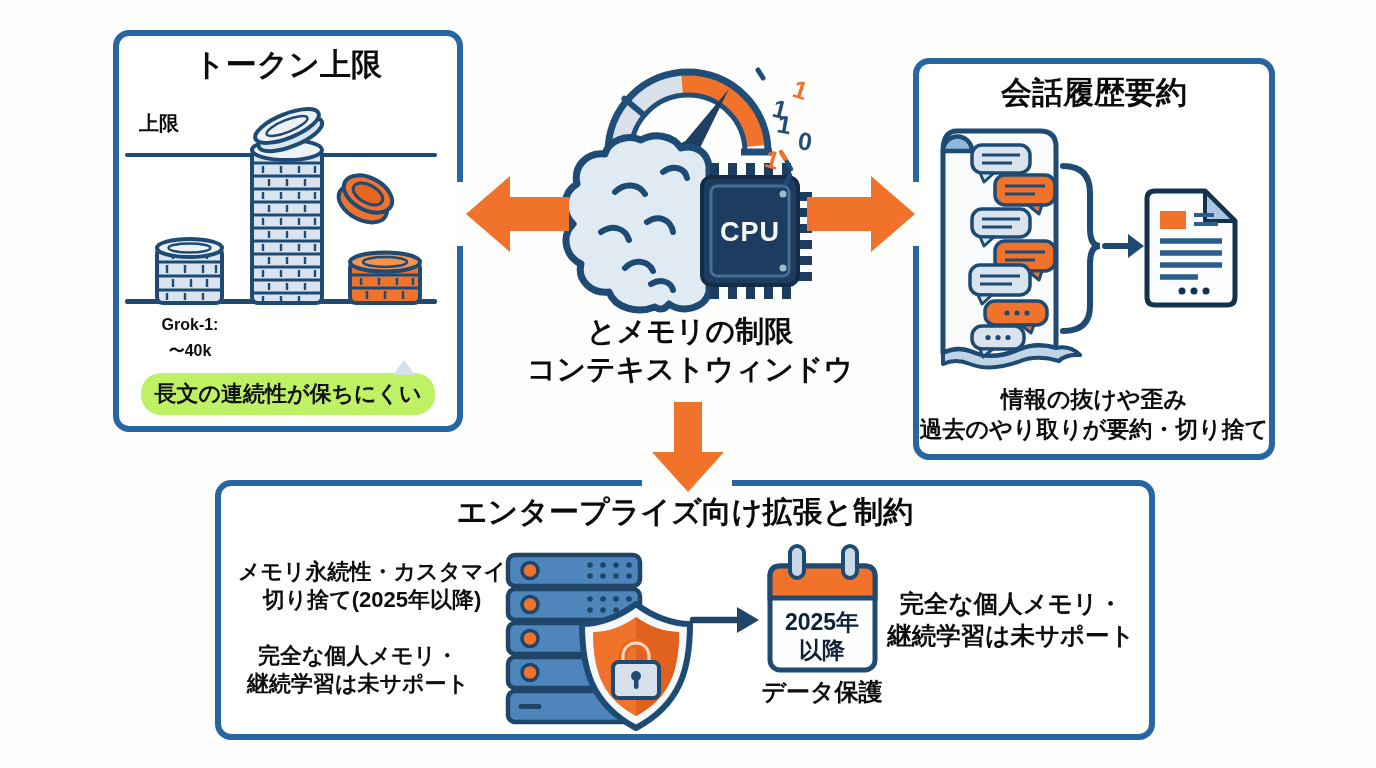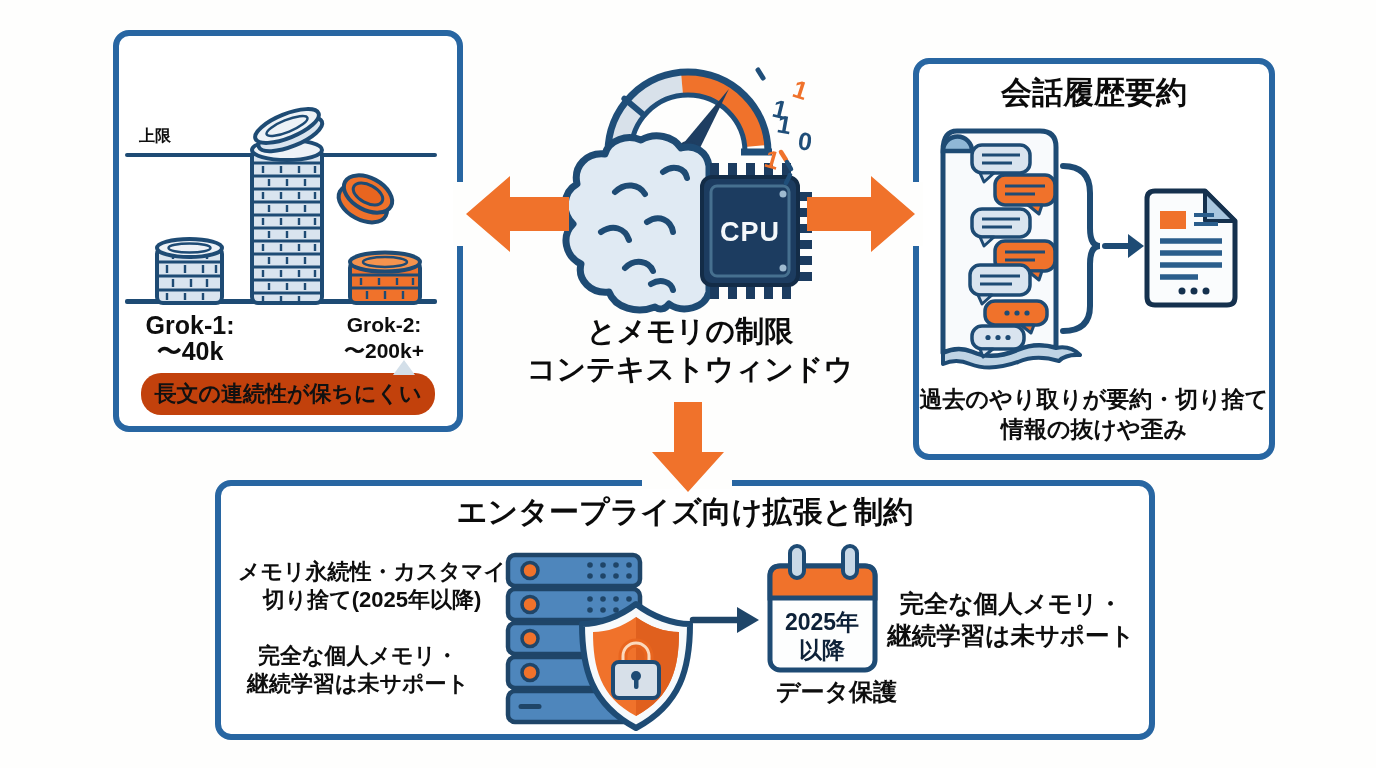--- a/index.html
+++ b/index.html
@@ -8,37 +8,38 @@
     font-family:"Liberation Sans","DejaVu Sans",sans-serif;overflow:hidden;
   }
   .box{position:absolute;background:#FFFFFF;border:6px solid #2866A2;border-radius:16px;box-sizing:border-box;z-index:1;}
   .gap{position:absolute;background:#FEFEFD;z-index:3;}
   .art{position:absolute;z-index:4;}
   .abs{position:absolute;}
   .ttl{position:absolute;left:0;right:0;text-align:center;font-weight:bold;color:#0B0B0B;}
   .txt{position:absolute;text-align:center;font-weight:bold;color:#0E0E0E;}
   .limitline{position:absolute;height:4px;background:#1E4B74;border-radius:2px;}
   .bubble{
-    position:absolute;background:#c2410c;border-radius:20px;
+    position:absolute;background:#bef264;border-radius:20px;
     display:flex;align-items:center;justify-content:center;
     font-weight:bold;color:#111;
   }
   .bubble .tail{
     position:absolute;top:-13px;left:252px;width:0;height:0;
     border-left:11px solid transparent;border-right:11px solid transparent;
     border-bottom:15px solid #D3DFE9;
   }
 </style>
 </head>
 <body>
 
 <div class="canvas">
 
   <div class="box" style="left:113px;top:30px;width:350px;height:402px;">
-    <div class="txt" style="left:20px;top:90px;font-size:16px;text-align:right;">上限</div>
+    <div class="ttl" style="top:8px;font-size:31px;">トークン上限</div>
+    <div class="txt" style="left:20px;top:74px;font-size:20px;text-align:right;">上限</div>
     <div class="limitline" style="left:6px;top:117px;width:312px;"></div>
     <div class="limitline" style="left:6px;top:263px;width:312px;height:5px;"></div>
 
     <svg class="abs" style="left:0px;top:64px;z-index:2;" width="338" height="212" viewBox="0 0 338 212">
 
       <g>
         <rect x="38" y="148" width="65" height="55" rx="6" fill="#D9E4EF" stroke="#1E4B74" stroke-width="4"></rect>
         <path d="M40 162 H101 M40 176 H101 M40 190 H101" stroke="#1E4B74" stroke-width="3" fill="none"></path>
         <path d="M54 151 V159 M72 151 V159 M88 151 V159 M48 165 V173 M66 165 V173 M84 165 V173 M97 165 V173 M54 179 V187 M72 179 V187 M88 179 V187 M48 193 V200 M66 193 V200 M84 193 V200" stroke="#1E4B74" stroke-width="2.4"></path>
         <ellipse cx="70.5" cy="148" rx="32.5" ry="9" fill="#EDF2F7" stroke="#1E4B74" stroke-width="4"></ellipse>
@@ -66,27 +67,23 @@
 
       <g>
         <rect x="231" y="162" width="70" height="41" rx="6" fill="#F0722B" stroke="#1E4B74" stroke-width="4"></rect>
         <path d="M233 175 H299 M233 188 H299" stroke="#1E4B74" stroke-width="3" fill="none"></path>
         <path d="M248 165 V172 M266 165 V172 M284 165 V172 M242 178 V185 M260 178 V185 M278 178 V185 M294 178 V185 M248 191 V199 M266 191 V199 M284 191 V199" stroke="#1E4B74" stroke-width="2.4"></path>
         <ellipse cx="266" cy="162" rx="35" ry="9.5" fill="#F4934E" stroke="#1E4B74" stroke-width="4"></ellipse>
         <ellipse cx="266" cy="162" rx="22" ry="5" fill="none" stroke="#1E4B74" stroke-width="2.5"></ellipse>
       </g>
     </svg>
 
-    <div class="txt" style="left:11px;top:276px;width:120px;font-size:25px;line-height:26px;">
+    <div class="txt" style="left:11px;top:276px;width:120px;font-size:16px;line-height:26px;">
       <div>Grok-1:</div>
       <div>〜40k</div>
-    </div>
-    <div class="txt" style="left:205px;top:276px;width:120px;font-size:21px;line-height:26px;">
-      <div>Grok-2:</div>
-      <div>〜200k+</div>
     </div>
 
     <div class="bubble" style="left:22px;top:337px;width:294px;height:42px;font-size:22px;">
       <span class="tail"></span>
       <span>長文の連続性が保ちにくい</span>
     </div>
   </div>
 
   <div class="box" style="left:913px;top:30px;width:362px;height:402px;margin-top:28px;">
     <div class="ttl" style="top:8px;font-size:31px;">会話履歴要約</div>
@@ -151,22 +148,22 @@
         <rect x="230" y="88" width="26" height="18" fill="#F0722B"></rect>
         <path d="M264 92 h20 M264 101 h24" stroke="#2B5E8C" stroke-width="4"></path>
         <path d="M230 118 h62 M230 130 h62 M230 142 h62 M230 154 h38" stroke="#2B5E8C" stroke-width="5.5"></path>
         <circle cx="252" cy="168" r="3.5" fill="#15314E"></circle>
           <circle cx="264" cy="168" r="3.5" fill="#15314E"></circle>
           <circle cx="276" cy="168" r="3.5" fill="#15314E"></circle>
       </g>
     </svg>
 
     <div class="txt" style="left:0;top:320px;width:350px;font-size:23px;line-height:30px;">
+      <div>情報の抜けや歪み</div>
       <div>過去のやり取りが要約・切り捨て</div>
-      <div>情報の抜けや歪み</div>
     </div>
   </div>
 
   <div class="box" style="left:215px;top:480px;width:940px;height:260px;">
     <div class="ttl" style="top:6px;font-size:30px;">エンタープライズ向け拡張と制約</div>
 
     <div class="txt" style="left:16px;top:72px;width:270px;font-size:22px;line-height:28px;">
       <div>メモリ永続性・カスタマイ</div>
       <div>切り捨て(2025年以降)</div>
     </div>
@@ -229,21 +226,21 @@
       <g>
         <rect x="275" y="26" width="105" height="104" rx="10" fill="#FDFEFE" stroke="#1E4B74" stroke-width="5"></rect>
         <path d="M285 26 h85 q10 0 10 10 v22 h-105 v-22 q0 -10 10 -10 Z" fill="#F0722B" stroke="#1E4B74" stroke-width="5"></path>
         <rect x="295" y="6" width="14" height="32" rx="7" fill="#C9D9E7" stroke="#1E4B74" stroke-width="4"></rect>
         <rect x="348" y="6" width="14" height="32" rx="7" fill="#C9D9E7" stroke="#1E4B74" stroke-width="4"></rect>
         <text x="327" y="90" text-anchor="middle" font-size="23" font-weight="bold" fill="#0D2138">2025年</text>
         <text x="327" y="118" text-anchor="middle" font-size="23" font-weight="bold" fill="#0D2138">以降</text>
       </g>
     </svg>
 
-    <div class="txt" style="left:526px;top:190px;width:150px;font-size:24px;text-align:right;">データ保護</div>
+    <div class="txt" style="left:526px;top:190px;width:150px;font-size:24px;">データ保護</div>
 
     <div class="txt" style="left:625px;top:102px;width:330px;font-size:24.5px;line-height:32px;">
       <div>完全な個人メモリ・</div>
       <div>継続学習は未サポート</div>
     </div>
   </div>
 
   <div class="gap" style="left:453px;top:182px;width:14px;height:64px;"></div>
   <div class="gap" style="left:909px;top:182px;width:14px;height:64px;"></div>
   <div class="gap" style="left:642px;top:477px;width:90px;height:12px;"></div>

